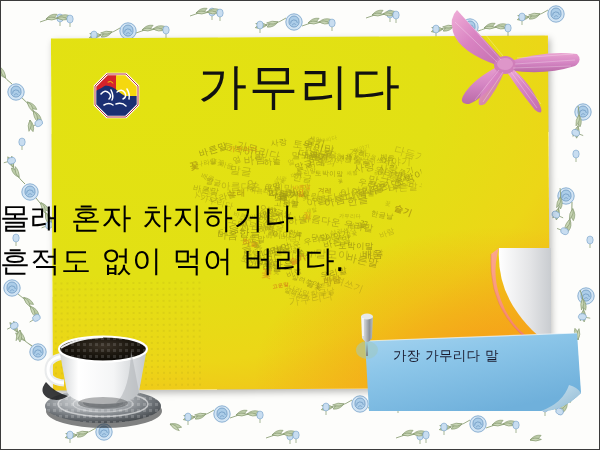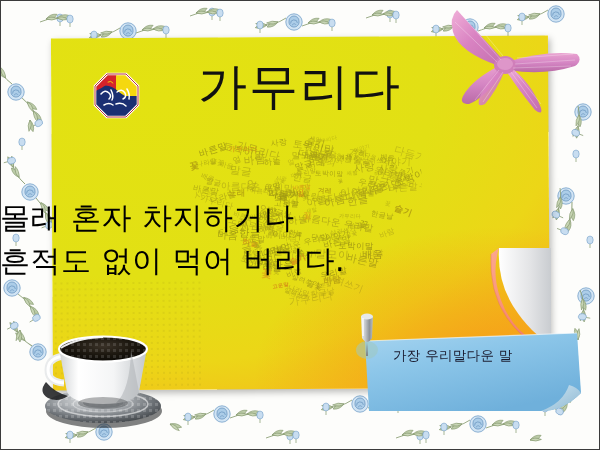--- a/index.html
+++ b/index.html
@@ -609,21 +609,21 @@
         <linearGradient id="noteCurl" x1="0" y1="0" x2="1" y2="1">
           <stop offset="0%" stop-color="#cfe6f4"></stop>
           <stop offset="100%" stop-color="#8fb9d2"></stop>
         </linearGradient>
       </defs>
       <path d="M2,10 L214,2 L218,62 Q200,80 178,80 L6,80 Z" fill="url(#noteG)"></path>
       <path d="M218,62 Q200,80 178,80 Q200,72 206,54 Q214,56 218,62 Z" fill="url(#noteCurl)"></path>
       <path d="M2,10 L214,2" fill="none" stroke="#ffffff" stroke-width="1.2" opacity=".6"></path>
     </svg>
     <div id="note-text">
-      <div class="l2">가장 우리말다운 말</div>
+      <div class="l2">가장 가무리다 말</div>
     </div>
   </div>
 
   <div id="pin">
     <svg width="34" height="56" viewBox="0 0 34 56">
       <defs>
         <linearGradient id="pinG" x1="0" y1="0" x2="1" y2="0">
           <stop offset="0%" stop-color="#f0f2f3"></stop>
           <stop offset="35%" stop-color="#c4c8cc"></stop>
           <stop offset="70%" stop-color="#8d9297"></stop>

